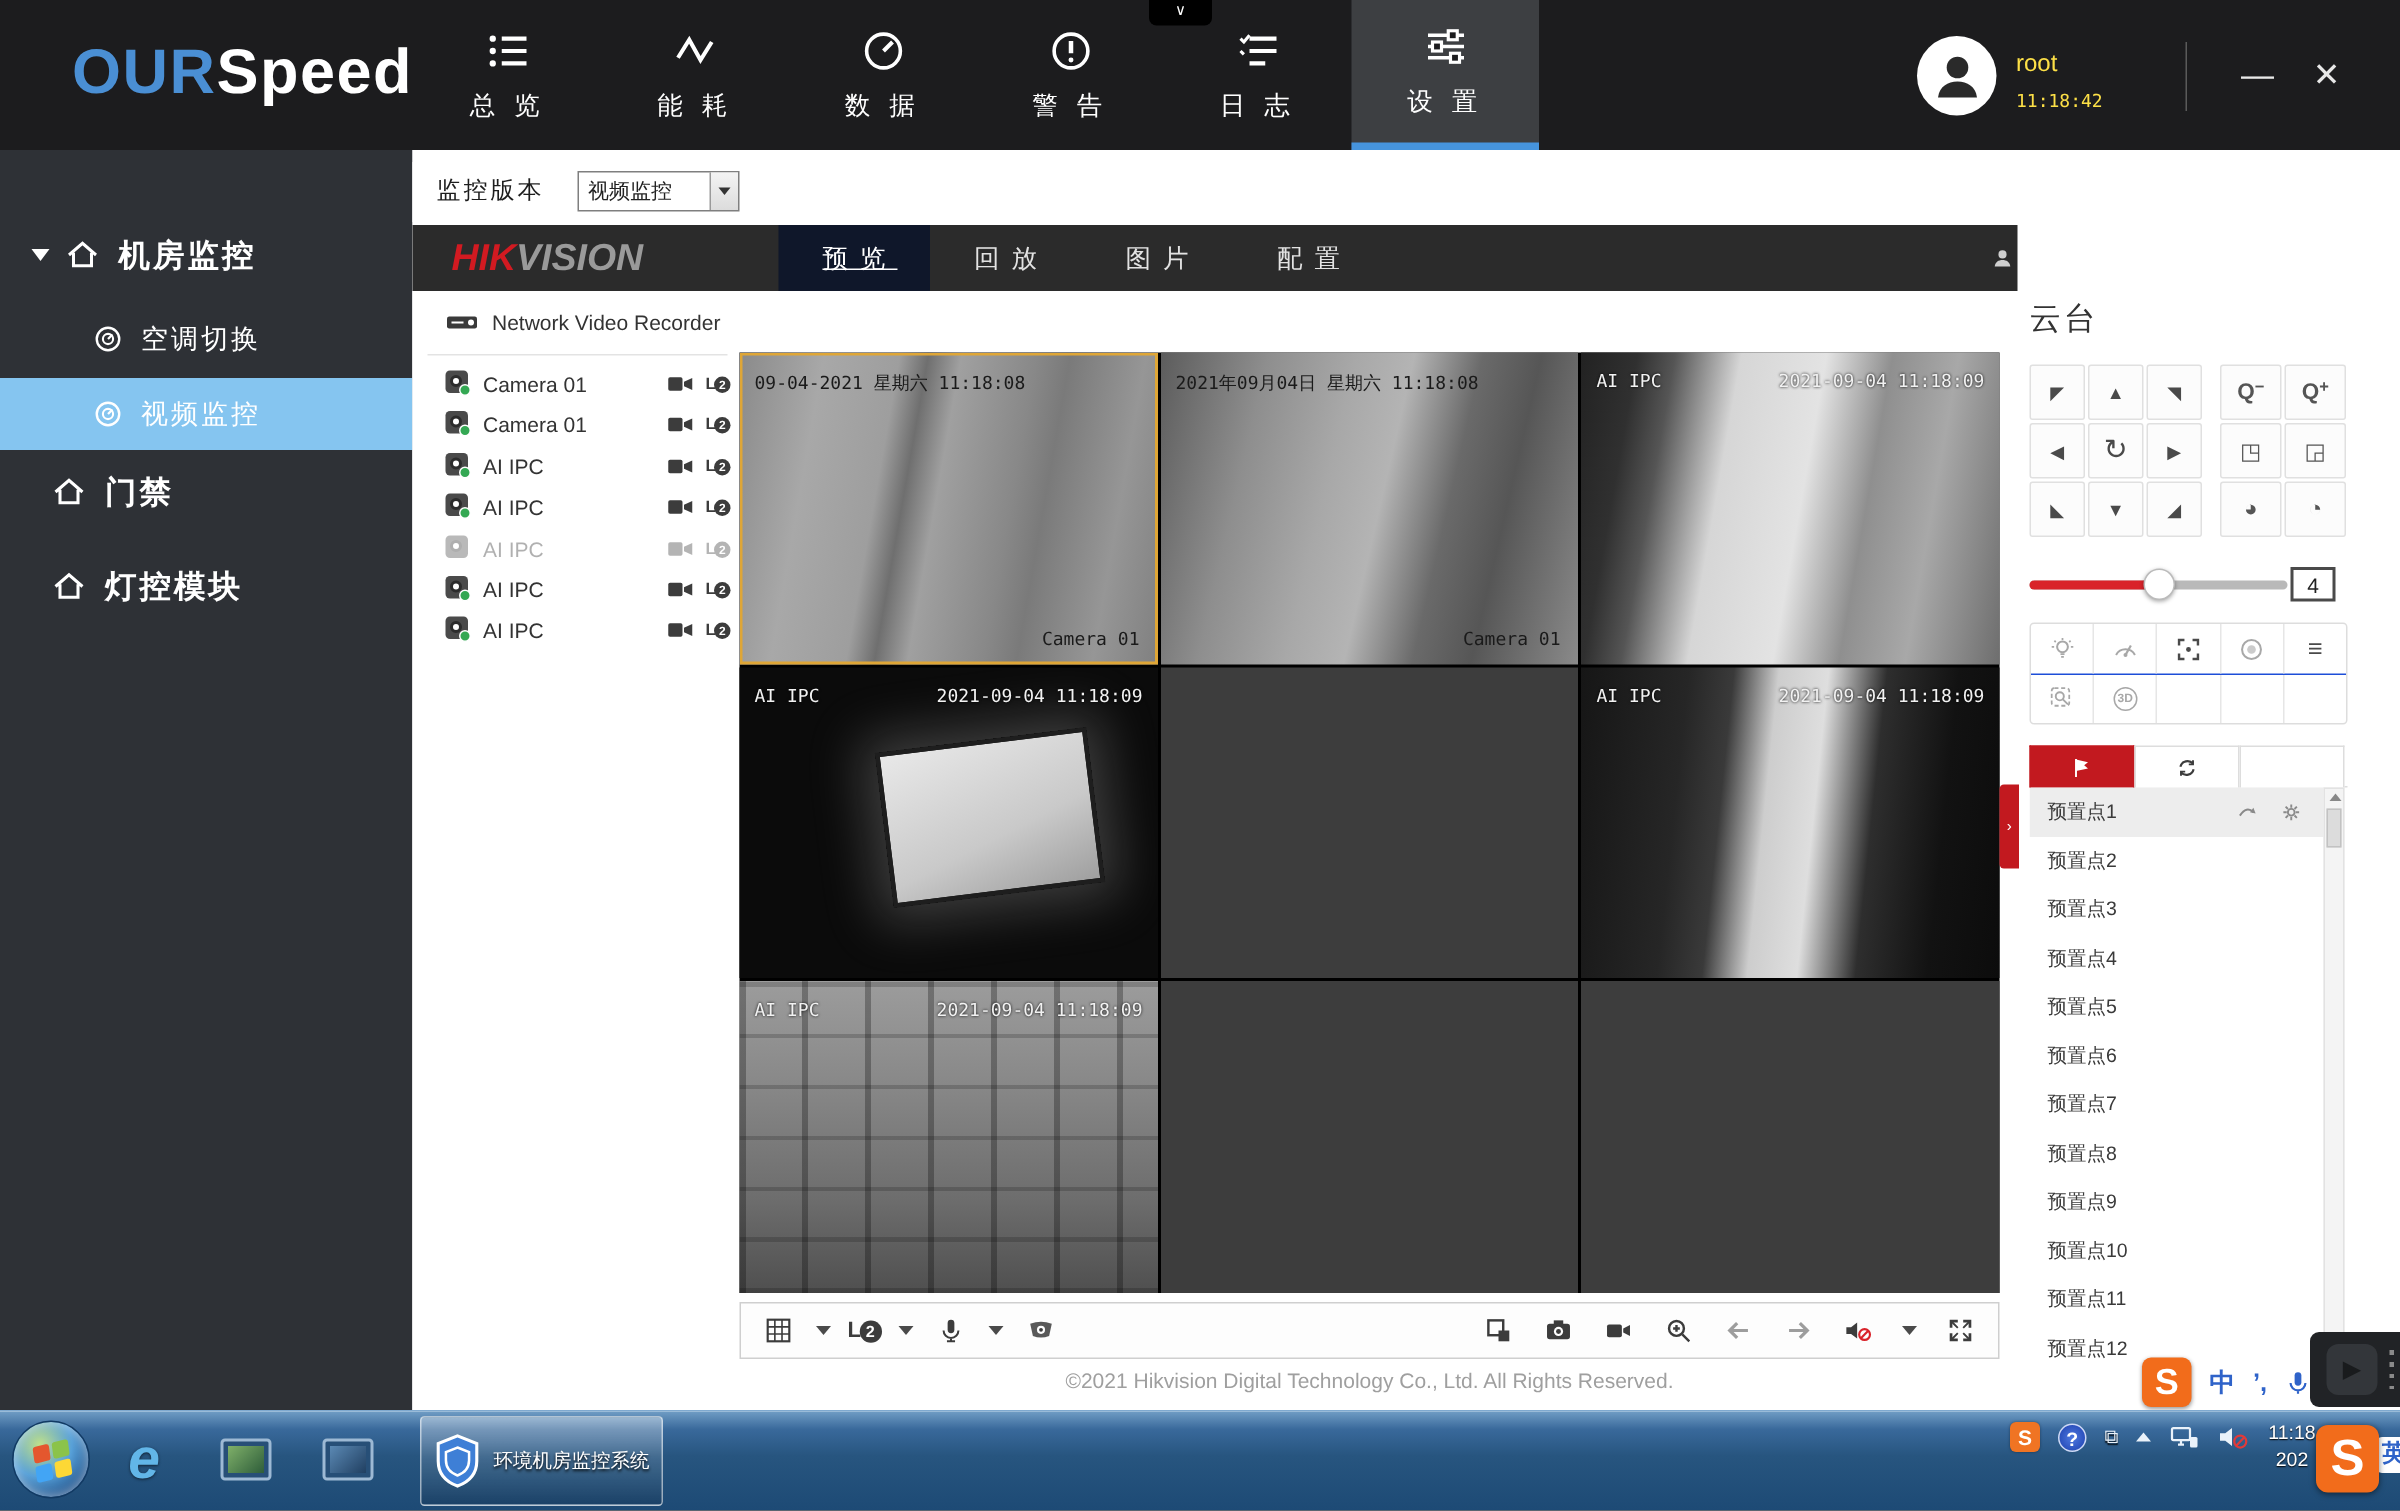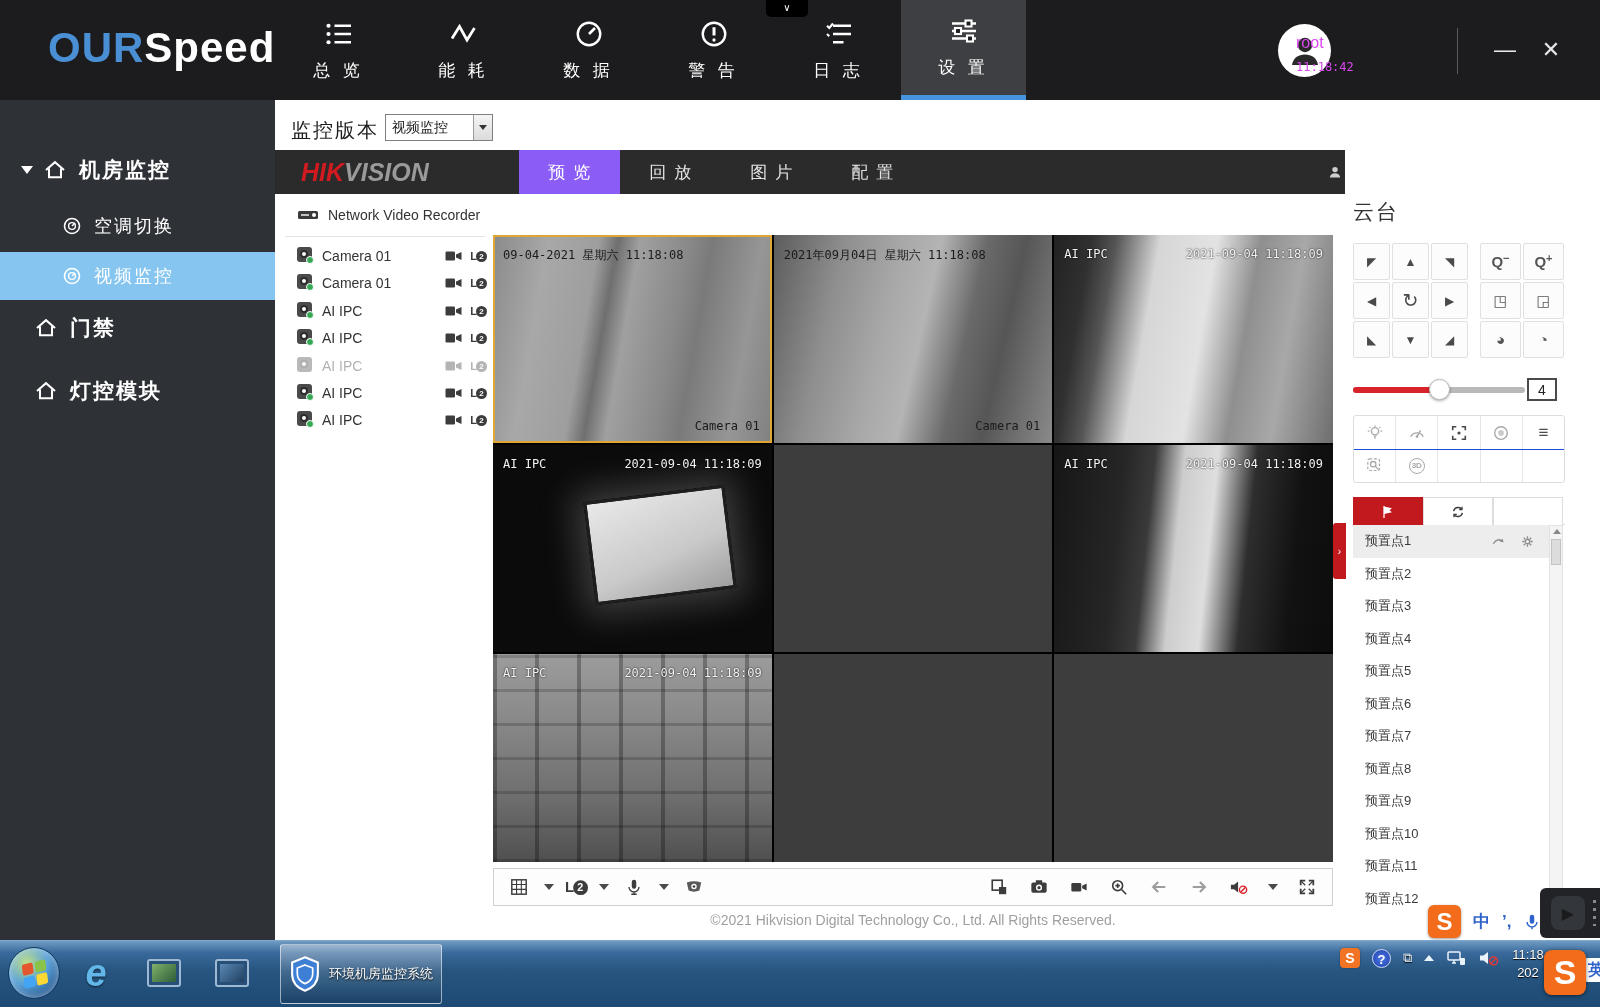--- a/index.html
+++ b/index.html
@@ -16,21 +16,21 @@
   .navitem { width:125px; height:100px; display:flex; flex-direction:column; align-items:center;
     justify-content:center; gap:10px; color:#fff; cursor:pointer; }
   .navitem.sel { background:#3d3f42; border-bottom:5px solid #4694dd; }
   .navitem .nicon { width:30px; height:30px; color:#fff; }
   .navitem .nlabel { font-size:17px; letter-spacing:4px; }
   #topchev { left:766px; top:0; width:42px; height:17px; background:#000;
     border-radius:0 0 5px 5px; color:#fff; font-size:10px; text-align:center; line-height:15px; }
   #avatar { left:1278px; top:24px; width:53px; height:53px; border-radius:50%;
     background:#fff; display:flex; align-items:center; justify-content:center; }
   #avatar svg { width:40px; height:40px; color:#2a2a2a; }
-  #userbox { left:1296px; top:34px; color:#d946ef; }
+  #userbox { left:1344px; top:34px; color:#fde047; }
   #userbox .uname { font-size:16px; margin-bottom:8px; }
   #userbox .utime { font-size:12px; font-family:"DejaVu Sans Mono",monospace; }
   #topdivider { left:1457px; top:28px; width:1px; height:46px; background:#5a5a5a; }
   .winctl { top:36px; color:#e8e8e8; font-size:22px; width:34px; height:30px;
     text-align:center; line-height:28px; cursor:pointer; }
   #minbtn { left:1488px; } #closebtn { left:1534px; }
 
   
   #sidebar { left:0; top:100px; width:275px; height:840px; background:#2e3136; color:#fff; }
   .side-group { position:absolute; left:3px; top:48px; width:275px; height:44px; display:flex;
@@ -44,36 +44,36 @@
   .side-sub .gi { width:20px; height:20px; margin-left:62px; color:#fff; }
   .side-sub .t { font-size:18px; margin-left:12px; letter-spacing:2px; }
   .side-sub.sel { background:#85c5f0; }
   .side-top { position:absolute; left:0; width:275px; height:46px; display:flex; align-items:center; cursor:pointer; }
   .side-top .side-home { margin-left:34px; }
   .side-top .t { font-size:21px; font-weight:bold; margin-left:12px; letter-spacing:2px; }
 
   
   #page { left:275px; top:100px; width:1325px; height:840px; background:#fff; }
   #verbar { left:0; top:8px; width:1325px; height:40px; background:#fff; }
-  #verlabel { left:16px; top:9px; font-size:20px; color:#1d1d1d; letter-spacing:2px; }
+  #verlabel { left:16px; top:9px; font-size:16px; color:#1d1d1d; letter-spacing:2px; }
   #verselect { left:110px; top:6px; width:108px; height:27px; border:1px solid #7f7f7f; background:#fff;
     font-size:14px; color:#222; display:flex; align-items:center; cursor:pointer; }
   #verselect .vtext { padding-left:6px; flex:1; }
   #verselect .vbtn { width:19px; height:100%; background:linear-gradient(#f4f4f4,#dcdcdc);
     border-left:1px solid #9a9a9a; display:flex; align-items:center; justify-content:center; }
   .caret-down { width:0; height:0; border-left:4px solid transparent; border-right:4px solid transparent;
     border-top:5px solid #333; }
 
   #hikbar { left:0; top:50px; width:1293px; height:44px; background:#2b2b2b; display:flex; align-items:center; }
   #hiklogo { margin-left:26px; font-size:25px; font-weight:bold; font-style:italic; letter-spacing:0px; }
   #hiklogo .r { color:#d21a21; } #hiklogo .g { color:#9a9a9a; }
   #hiktabs { margin-left:90px; display:flex; height:44px; }
   .hiktab { width:101px; height:44px; color:#e3e3e3; font-size:17px; letter-spacing:8px;
     display:flex; align-items:center; justify-content:center; padding-left:8px; cursor:pointer; }
-  .hiktab.sel { background:#8b5cf6; color:#fff; }
+  .hiktab.sel { background:#0f172a; color:#fff;text-decoration:underline; }
   #hikuser { position:absolute; right:42px; top:50px; height:44px; display:flex; align-items:center;
     gap:30px; color:#e8e8e8; font-size:15px; }
   .hlink { display:flex; align-items:center; gap:7px; cursor:pointer; }
   .hlink svg { width:16px; height:16px; }
   .icircle { width:17px; height:17px; border-radius:50%; background:#bdbdbd; color:#2b2b2b;
     font-size:12px; font-weight:bold; text-align:center; line-height:17px; font-style:italic; }
 
   
   #tree { left:0; top:94px; width:218px; height:746px; background:#fff; }
   #nvr-row { left:22px; top:13px; display:flex; align-items:center; gap:9px; cursor:pointer; }

